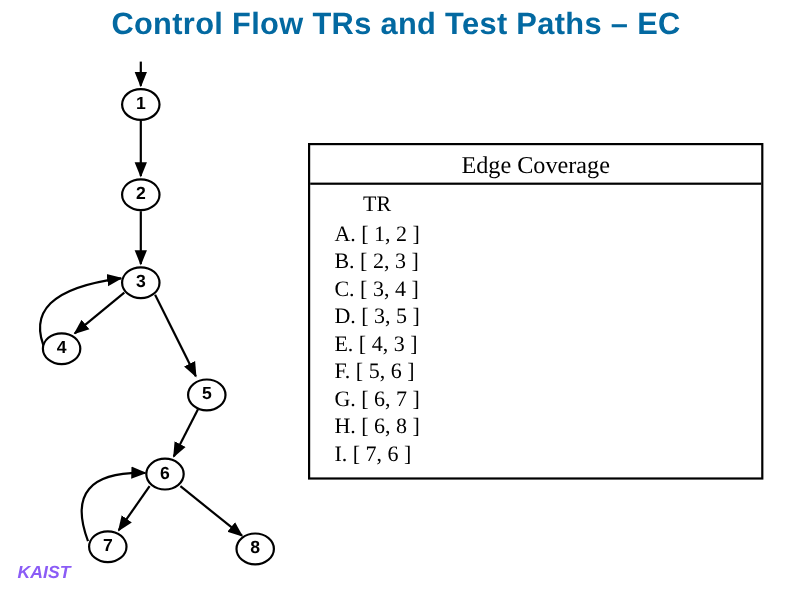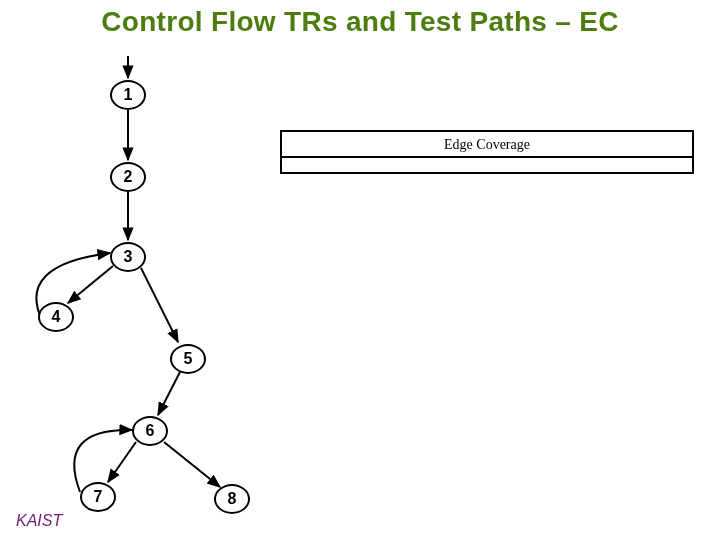--- a/index.html
+++ b/index.html
@@ -18,21 +18,21 @@
   }
   .title {
     position: absolute;
     left: 0;
     top: 6px;
     width: 720px;
     text-align: center;
     font-family: Arial, Helvetica, sans-serif;
     font-weight: bold;
     font-size: 28px;
-    color: #4d7c0f;
+    color: #0369a1;
     letter-spacing: 0.3px;
   }
   .node {
     position: absolute;
     width: 36px;
     height: 30px;
     border: 2px solid #000;
     border-radius: 50%;
     background: #fff;
     display: flex;
@@ -57,21 +57,21 @@
     top: 130px;
     width: 410px;
     border: 2px solid #000;
     background: #fff;
     font-size: 20px;
     line-height: 1.25;
   }
   .table-title {
     text-align: center;
     padding: 4px 0 2px 0;
-    font-size: 14px;
+    font-size: 22px;
     border-bottom: 2px solid #000;
   }
   .table-body {
     display: flex;
     padding: 6px 10px 8px 22px;
   }
   .col-left {
     flex: 0 0 auto;
     padding-right: 8px;
   }
@@ -83,23 +83,23 @@
     margin-bottom: 2px;
   }
   .row {
     white-space: nowrap;
   }
   .logo {
     position: absolute;
     left: 16px;
     bottom: 10px;
     font-family: Arial, Helvetica, sans-serif;
-    font-weight: normal;
+    font-weight: bold;
     font-size: 16px;
-    color: #701a75;
+    color: #8b5cf6;
     font-style: italic;
   }
 </style>
 </head>
 <body>
 
 <div class="slide">
 
   <div class="title">Control Flow TRs and Test Paths – EC</div>
 
@@ -152,19 +152,31 @@
   <div class="node" style="left:80px;  top:482px;">
       <span>7</span>
     </div>
   <div class="node" style="left:214px; top:484px;">
       <span>8</span>
     </div>
 
   <div class="table-box">
     <div class="table-title">Edge Coverage</div>
     <div class="table-body">
+      <div class="col-left">
+        <div class="hdr">TR</div>
+        <div class="row">A. [ 1, 2 ]</div>
+        <div class="row">B. [ 2, 3 ]</div>
+        <div class="row">C. [ 3, 4 ]</div>
+        <div class="row">D. [ 3, 5 ]</div>
+        <div class="row">E. [ 4, 3 ]</div>
+        <div class="row">F. [ 5, 6 ]</div>
+        <div class="row">G. [ 6, 7 ]</div>
+        <div class="row">H. [ 6, 8 ]</div>
+        <div class="row">I. [ 7, 6 ]</div>
+      </div>
       <div class="col-right">
       </div>
     </div>
   </div>
 
   <div class="logo">KAIST</div>
 </div>
 
 </body></html>

